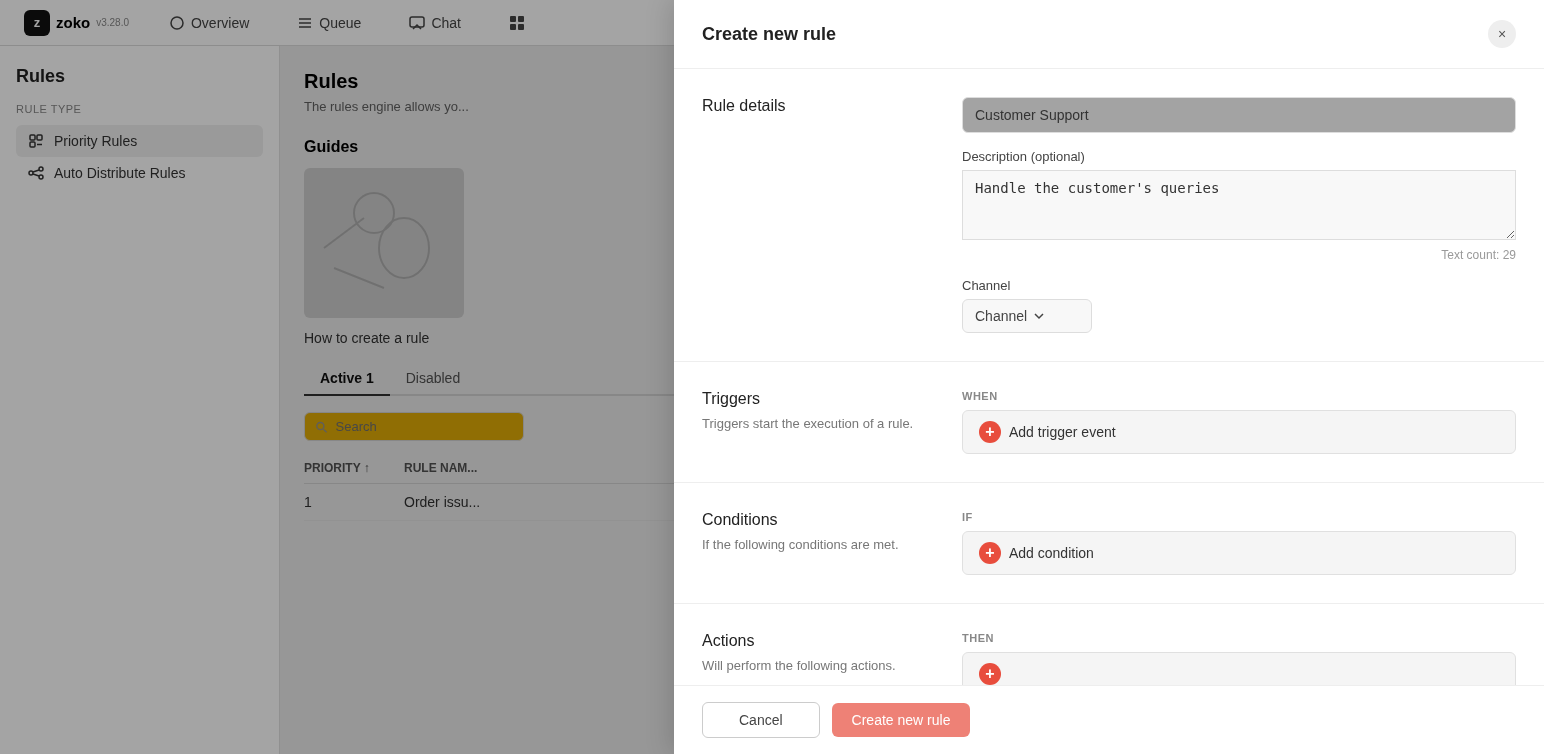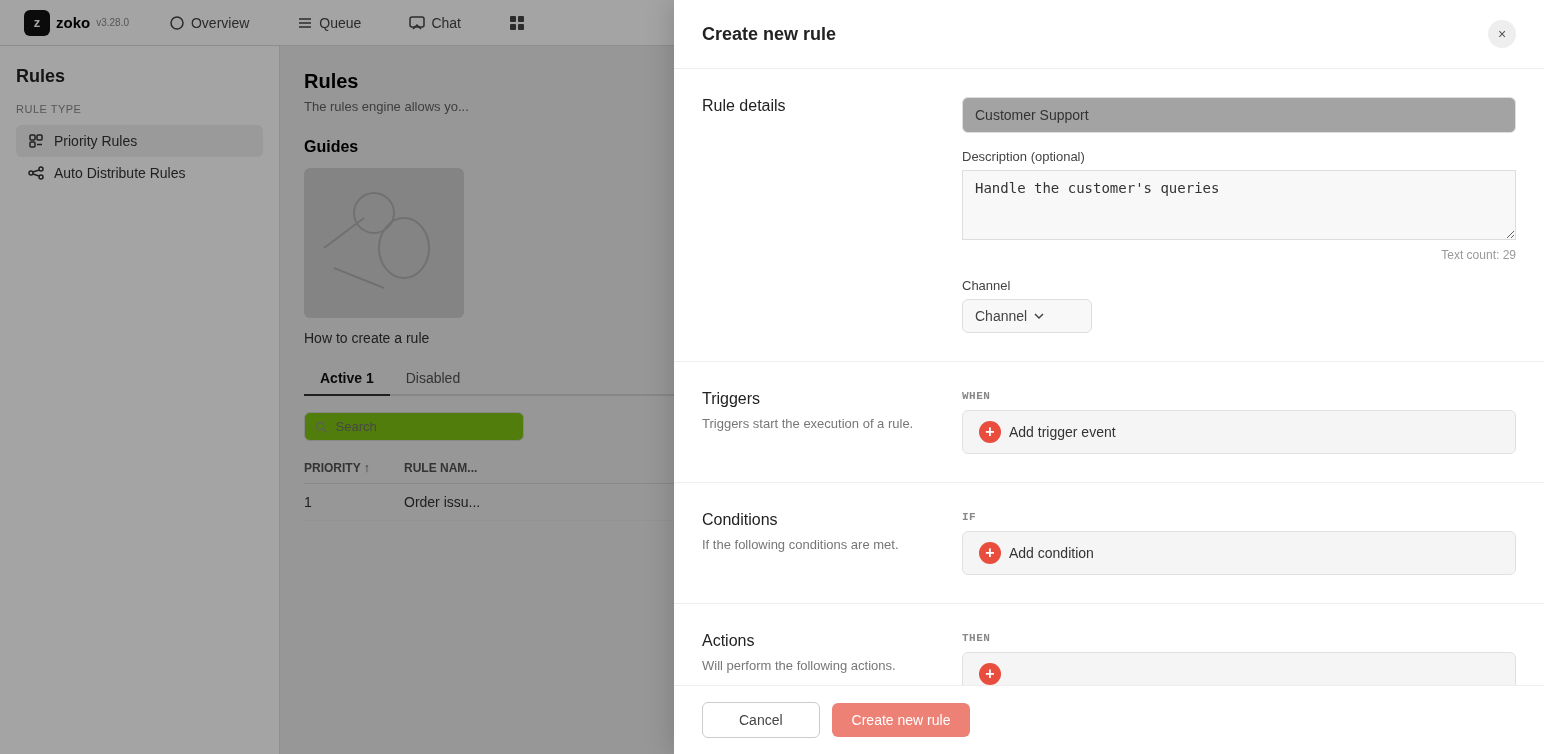--- a/index.html
+++ b/index.html
@@ -26,21 +26,21 @@
     .main-content { position: absolute; top: 46px; left: 280px; width: calc(100% - 280px); height: calc(100% - 46px); background: #f5f5f5; padding: 24px; filter: brightness(0.88); }
     .content-title { font-size: 20px; font-weight: 600; margin-bottom: 6px; }
     .content-subtitle { font-size: 13px; color: #666; margin-bottom: 24px; }
     .guides-title { font-size: 16px; font-weight: 600; margin-bottom: 12px; }
     .guide-image { width: 160px; height: 150px; background: #d8d8d8; border-radius: 6px; margin-bottom: 12px; display: flex; align-items: center; justify-content: center; overflow: hidden; }
     .guide-image svg { width: 100%; height: 100%; opacity: 0.4; }
     .how-to-label { font-size: 14px; font-weight: 500; color: #333; margin-bottom: 16px; }
     .tabs-row { display: flex; gap: 0; border-bottom: 2px solid #ddd; margin-bottom: 16px; }
     .tab { padding: 8px 16px; font-size: 14px; cursor: pointer; color: #555; }
     .tab.active { border-bottom: 2px solid #333; font-weight: 600; color: #111; margin-bottom: -2px; }
-    .search-row { display: flex; align-items: center; gap: 8px; background: #84cc16; border: 1px solid #ddd; border-radius: 6px; padding: 6px 10px; width: 220px; margin-bottom: 12px; }
+    .search-row { display: flex; align-items: center; gap: 8px; background: #eab308; border: 1px solid #ddd; border-radius: 6px; padding: 6px 10px; width: 220px; margin-bottom: 12px; }
     .table-header { display: flex; gap: 0; padding: 8px 0; border-bottom: 1px solid #ddd; font-size: 12px; font-weight: 600; color: #555; text-transform: uppercase; }
     .th-priority { width: 100px; }
     .th-rulename { width: 200px; }
     .table-row { display: flex; gap: 0; padding: 10px 0; border-bottom: 1px solid #eee; font-size: 14px; color: #333; }
     .td-priority { width: 100px; }
     .td-rulename { width: 200px; }
 
     
     .need-help { position: absolute; right: 0; bottom: 60px; background: #e8735a; color: #fff; font-size: 12px; font-weight: 600; writing-mode: vertical-rl; transform: rotate(180deg); padding: 12px 6px; border-radius: 4px 0 0 4px; cursor: pointer; z-index: 10; }
 
@@ -63,21 +63,21 @@
     .section-desc { font-size: 13px; color: #777; line-height: 1.5; }
 
     .field-label { font-size: 13px; color: #444; margin-bottom: 6px; font-weight: 500; }
     .field-input { width: 100%; padding: 9px 12px; border: 1px solid #ddd; border-radius: 6px; font-size: 14px; color: #333; background: #a3a3a3; outline: none; margin-bottom: 16px; }
     .field-textarea { width: 100%; padding: 9px 12px; border: 1px solid #ddd; border-radius: 0; font-size: 14px; color: #333; background: #f8f8f8; outline: none; resize: vertical; height: 70px; margin-bottom: 4px; }
     .text-count { font-size: 12px; color: #999; text-align: right; margin-bottom: 16px; }
 
     .channel-select { display: flex; align-items: center; gap: 6px; padding: 8px 12px; border: 1px solid #ddd; border-radius: 6px; font-size: 14px; color: #444; background: #f8f8f8; cursor: pointer; width: 130px; }
 
     
-    .when-label { font-size: 11px; color: #888; text-transform: uppercase; font-weight: 600; margin-bottom: 8px; letter-spacing: 0.5px; font-family: Liberation Mono, monospace; }
+    .when-label { font-size: 11px; color: #888; text-transform: uppercase; font-weight: 600; margin-bottom: 8px; letter-spacing: 0.5px; }
     .add-btn { display: flex; align-items: center; gap: 8px; background: #f5f5f5; border: 1px solid #e0e0e0; border-radius: 6px; padding: 10px 16px; cursor: pointer; font-size: 14px; color: #333; width: 100%; }
     .add-btn-icon { width: 22px; height: 22px; background: #e84d3d; border-radius: 50%; display: flex; align-items: center; justify-content: center; color: #fff; font-size: 16px; font-weight: 700; flex-shrink: 0; }
 
     
     .modal-footer { padding: 16px 28px; border-top: 1px solid #eee; display: flex; align-items: center; gap: 12px; }
     .btn-cancel { padding: 9px 36px; border: 1px solid #ccc; border-radius: 6px; background: #fff; font-size: 14px; color: #444; cursor: pointer; }
     .btn-create { padding: 9px 20px; border: none; border-radius: 6px; background: #e84d3d; font-size: 14px; color: #fff; cursor: pointer; opacity: 0.7; }
 
     
     .logo-sq { width: 26px; height: 26px; background: #111; border-radius: 6px; display: flex; align-items: center; justify-content: center; }

